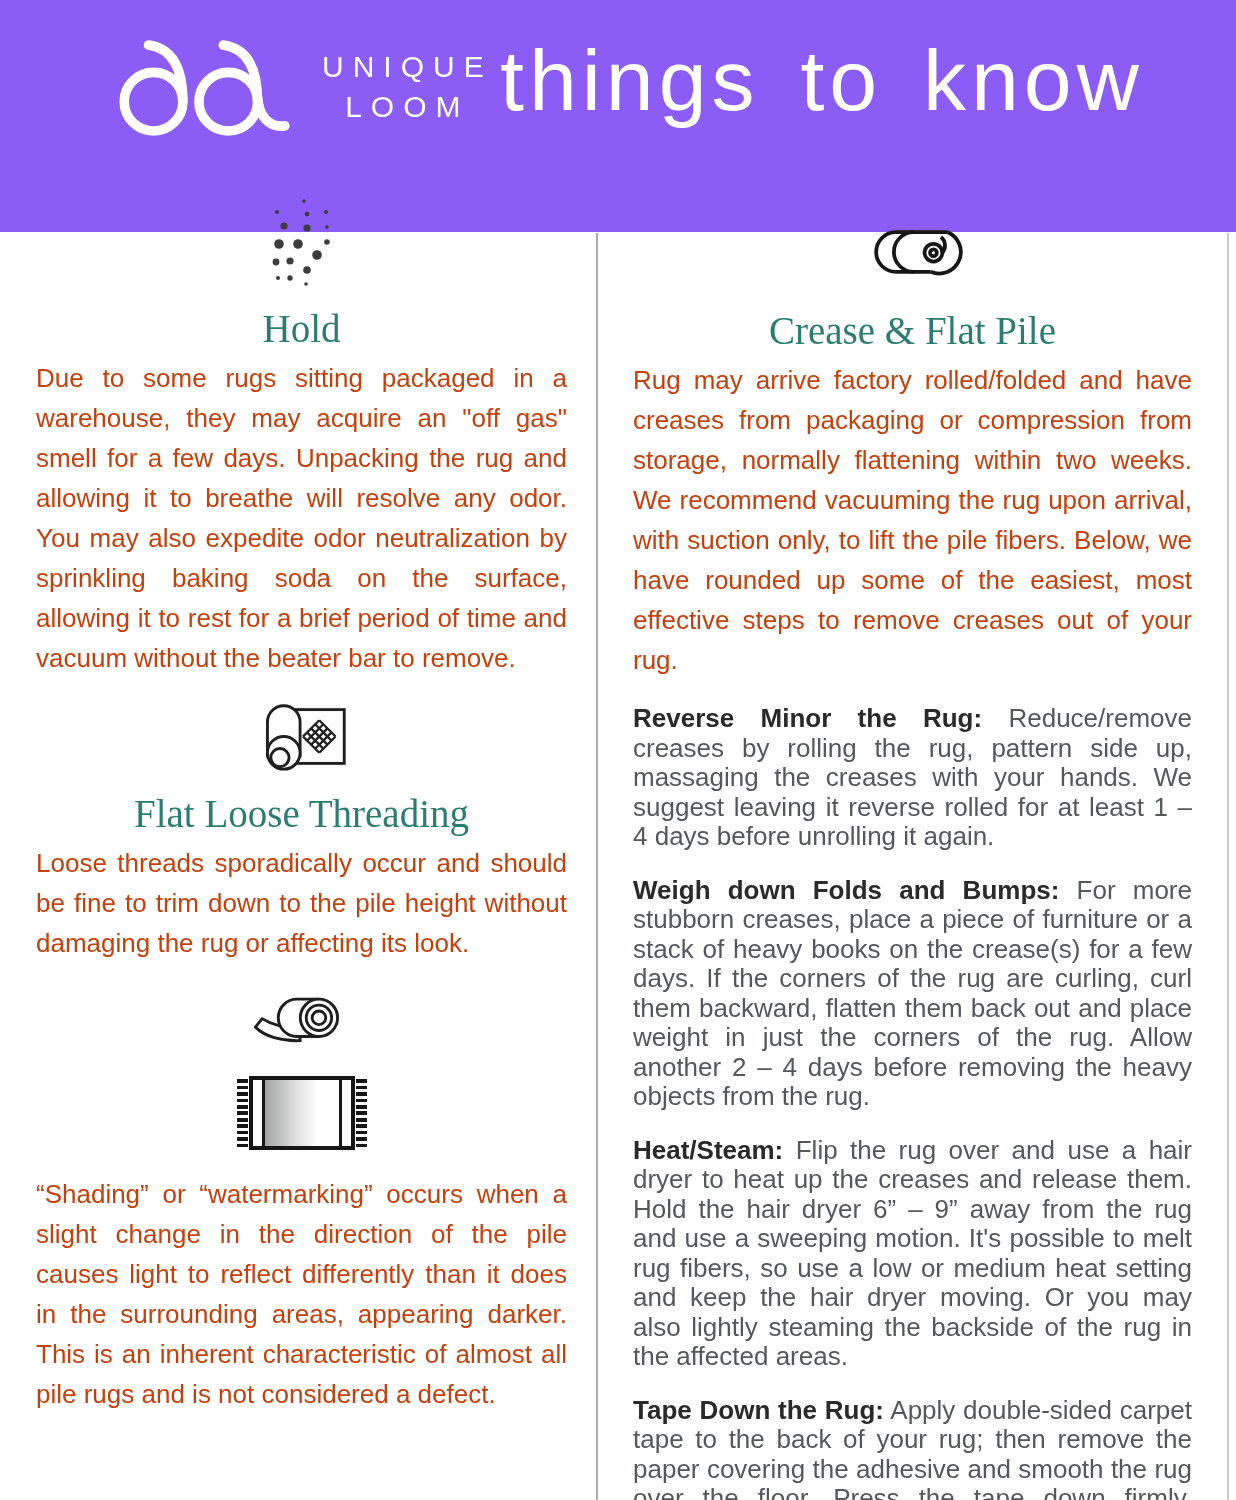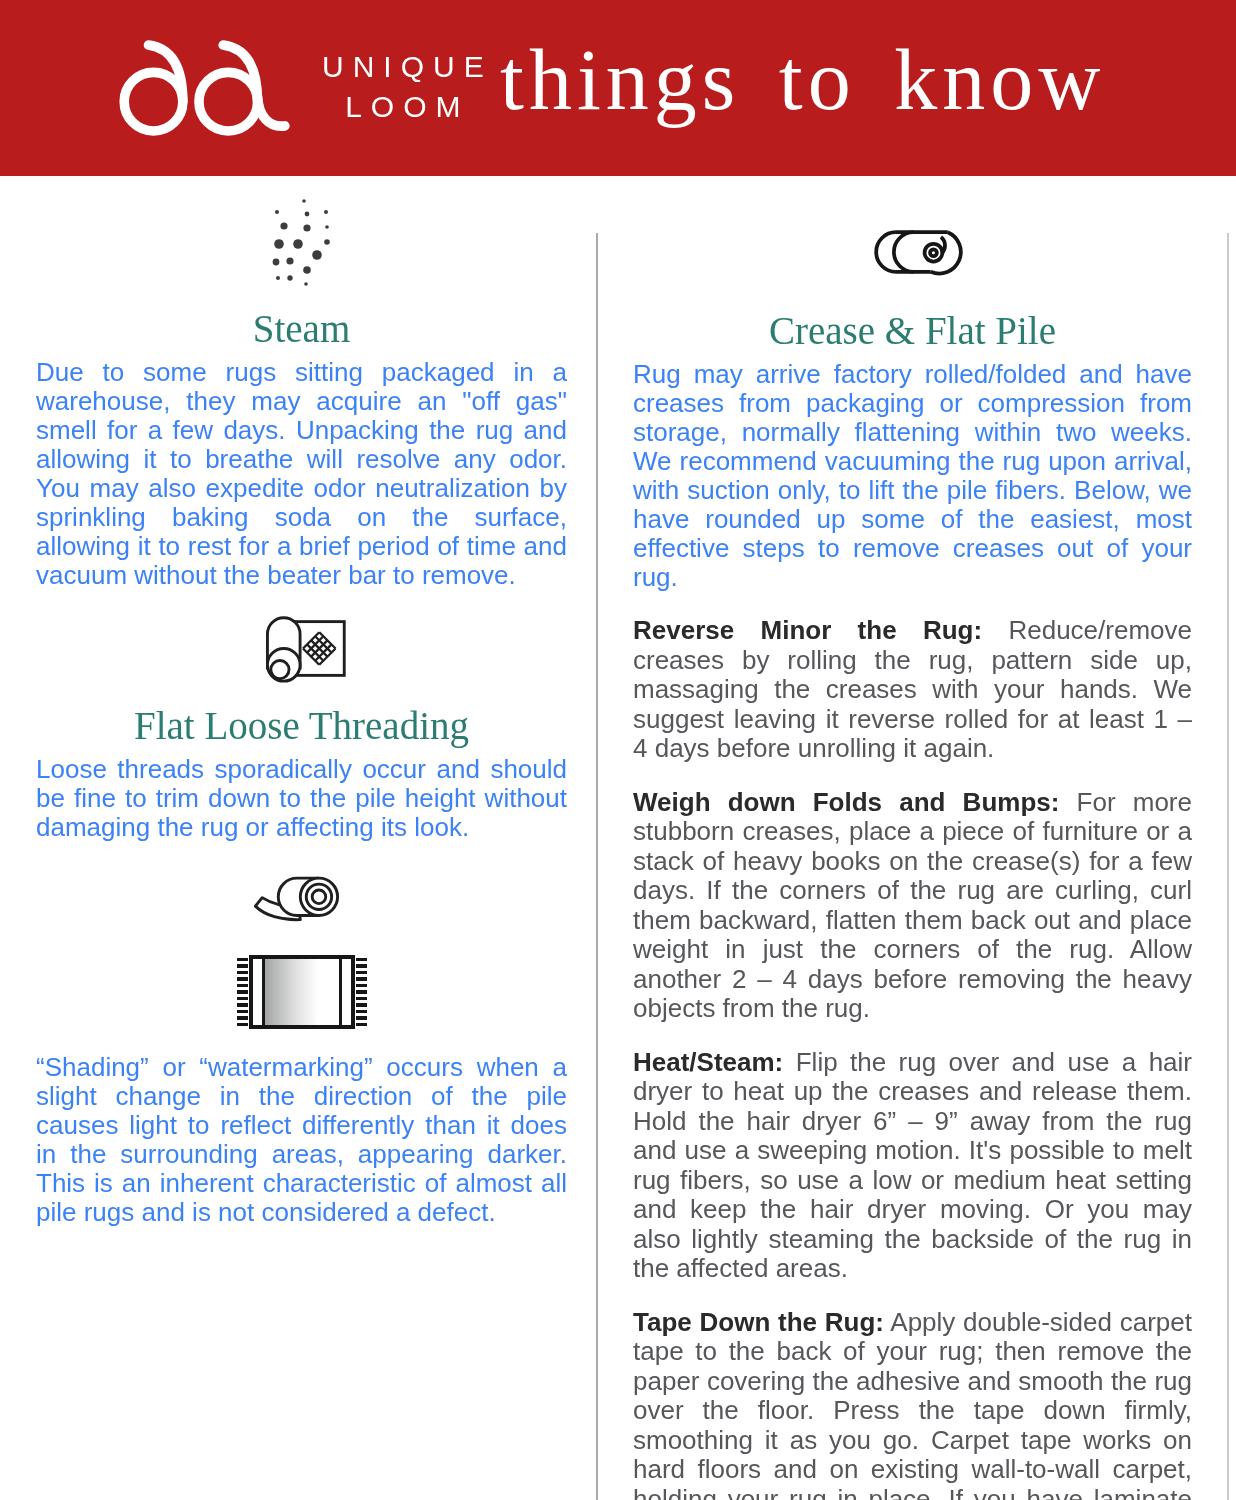--- a/index.html
+++ b/index.html
@@ -6,33 +6,33 @@
   body {
     width:1236px; height:1500px;
     background:#ffffff;
     font-family:"Liberation Sans", sans-serif;
     position:relative;
     overflow:hidden;
   }
 
   
   .header {
-    position:absolute; left:0; top:0; width:1236px; height:176px;
-    background:#b91c1c;
+    position:absolute; left:0; top:0; width:1236px; height:232px;
+    background:#8b5cf6;
   }
   .brand { position:absolute; left:106px; top:36px; display:flex; align-items:center; gap:24px; }
   .logo-svg { display:block; }
   .brand-text {
     color:#ffffff; font-size:30px; line-height:40px;
     letter-spacing:9px; text-align:center; font-weight:400;
   }
   .page-title {
     position:absolute; left:500px; top:30px;
     color:#ffffff;
-    font-family:Liberation Serif, serif;
+    font-family:Liberation Sans, sans-serif;
     font-size:86px; line-height:100px;
     letter-spacing:5px; word-spacing:12px;
     white-space:nowrap;
   }
 
   
   .col-divider {
     position:absolute; left:596px; top:233px; bottom:0;
     width:2px; background:#a8aaac;
   }
@@ -48,22 +48,22 @@
   h2.section-heading {
     margin:0;
     text-align:center;
     font-family:"Liberation Serif", serif;
     font-weight:400;
     font-size:39px; line-height:46px;
     color:#2b7d72;
   }
   p.body-text {
     margin:6px 0 0 0;
-    font-size:26px; line-height:29px;
-    color:#3b82f6;
+    font-size:26px; line-height:40px;
+    color:#c2410c;
     text-align:justify;
   }
   .section-odor      .icon-row { margin-bottom:16px; }
   .section-threading .icon-row { margin-bottom:14px; }
   .section-rugpad    .icon-row { margin-bottom:22px; }
   .section-shading   .icon-row { margin-bottom:24px; }
   .section-threading { margin-top:18px; }
   .section-rugpad    { margin-top:26px; }
   .section-shading   { margin-top:26px; }
 
@@ -135,21 +135,21 @@
           <circle cx="46" cy="57" r="4.8"></circle>
           <circle cx="5" cy="64" r="3.4"></circle>
           <circle cx="19" cy="63" r="3.6"></circle>
           <circle cx="36" cy="72" r="3.8"></circle>
           <circle cx="7" cy="80" r="2"></circle>
           <circle cx="19" cy="80" r="2.7"></circle>
           <circle cx="35" cy="86" r="1.8"></circle>
         </g>
       </svg>
     </div>
-    <h2 class="section-heading">Steam</h2>
+    <h2 class="section-heading">Hold</h2>
     <p class="body-text">Due to some rugs sitting packaged in a warehouse, they may acquire an "off gas" smell for a few days. Unpacking the rug and allowing it to breathe will resolve any odor. You may also expedite odor neutralization by sprinkling baking soda on the surface, allowing it to rest for a brief period of time and vacuum without the beater bar to remove.</p>
   </div>
 
   <div class="section section-threading">
     <div class="icon-row">
       <svg width="96" height="81" viewBox="0 0 100 84">
         <rect x="42" y="14" width="52" height="56" fill="#ffffff" stroke="#1f1f1f" stroke-width="3"></rect>
         <g transform="rotate(45 68 42)" stroke="#1f1f1f" stroke-width="2.4">
           <line x1="56" y1="30" x2="56" y2="54"></line>
             <line x1="62" y1="30" x2="62" y2="54"></line>

